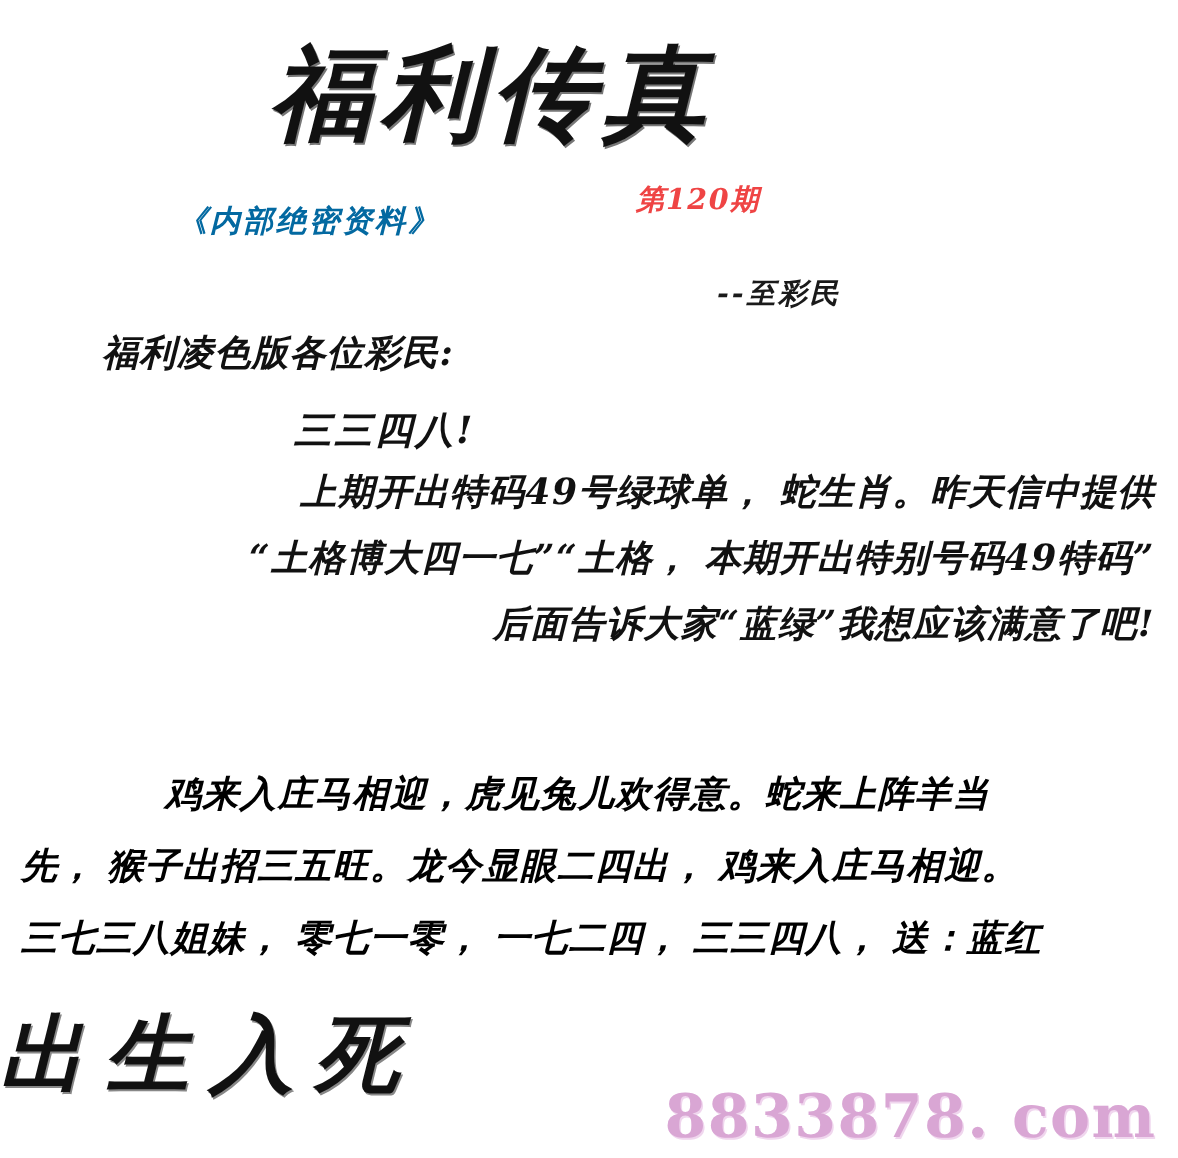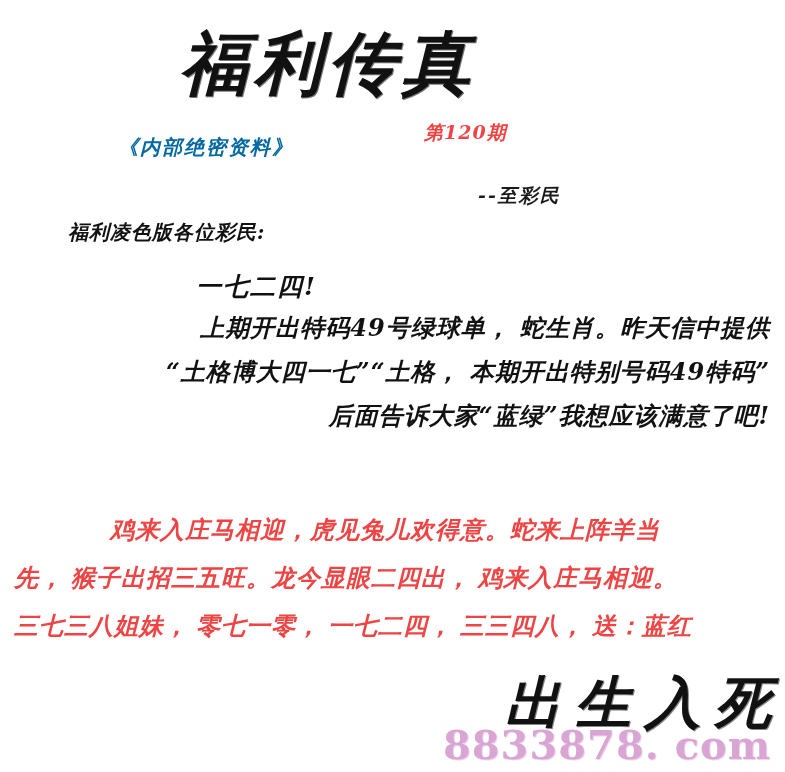--- a/index.html
+++ b/index.html
@@ -72,21 +72,21 @@
     letter-spacing: 2px;
     color: #1a1a1a;
   }
 
   
   .salutation {
     position: absolute;
     top: 219px;
     left: 68px;
     font-family: "DejaVu Serif", serif;
-    font-size: 20px;
+    font-size: 24px;
     font-weight: bold;
     font-style: italic;
     letter-spacing: 1px;
     color: #111111;
   }
 
   .greeting {
     position: absolute;
     top: 270px;
     left: 196px;
@@ -132,41 +132,41 @@
     letter-spacing: 1px;
     color: #111111;
   }
 
   
   .verse-block {
     position: absolute;
     top: 506px;
     left: 14px;
     width: 760px;
-    font-family: Liberation Serif, serif;
+    font-family: Liberation Sans, sans-serif;
     font-size: 24px;
     font-weight: bold;
     font-style: italic;
-    color: #ef4444;
+    color: #000000;
     line-height: 48px;
     letter-spacing: 1px;
   }
   .verse-block .vl {
     white-space: nowrap;
     display: block;
   }
   .vl.v-indent { padding-left: 96px; }
 
   
   .slogan {
     position: absolute;
     top: 666px;
     left: 0;
     width: 785px;
-    text-align: right;
+    text-align: left;
     font-family: "DejaVu Serif", serif;
     font-size: 56px;
     font-weight: bold;
     font-style: italic;
     letter-spacing: 14px;
     color: #111111;
     text-shadow: 1px 1px 0 #888;
   }
 
   
@@ -191,21 +191,21 @@
   <div class="title">福利传真</div>
 
   <div class="subhead-left">《内部绝密资料》</div>
 
   <div class="issue">第120期</div>
 
   <div class="to-line">--至彩民</div>
 
   <div class="salutation">福利凌色版各位彩民:</div>
 
-  <div class="greeting">一七二四!</div>
+  <div class="greeting">三三四八!</div>
 
   <div class="body-block">
     <span class="ln indent1">上期开出特码49号绿球单， 蛇生肖。昨天信中提供</span>
     <span class="ln indent3">“土格博大四一七”“土格， 本期开出特别号码49特码”</span>
     <span class="ln indent4">后面告诉大家“蓝绿”我想应该满意了吧!</span>
   </div>
 
 
   <div class="verse-block">
     <span class="vl v-indent">鸡来入庄马相迎，虎见兔儿欢得意。蛇来上阵羊当</span>

